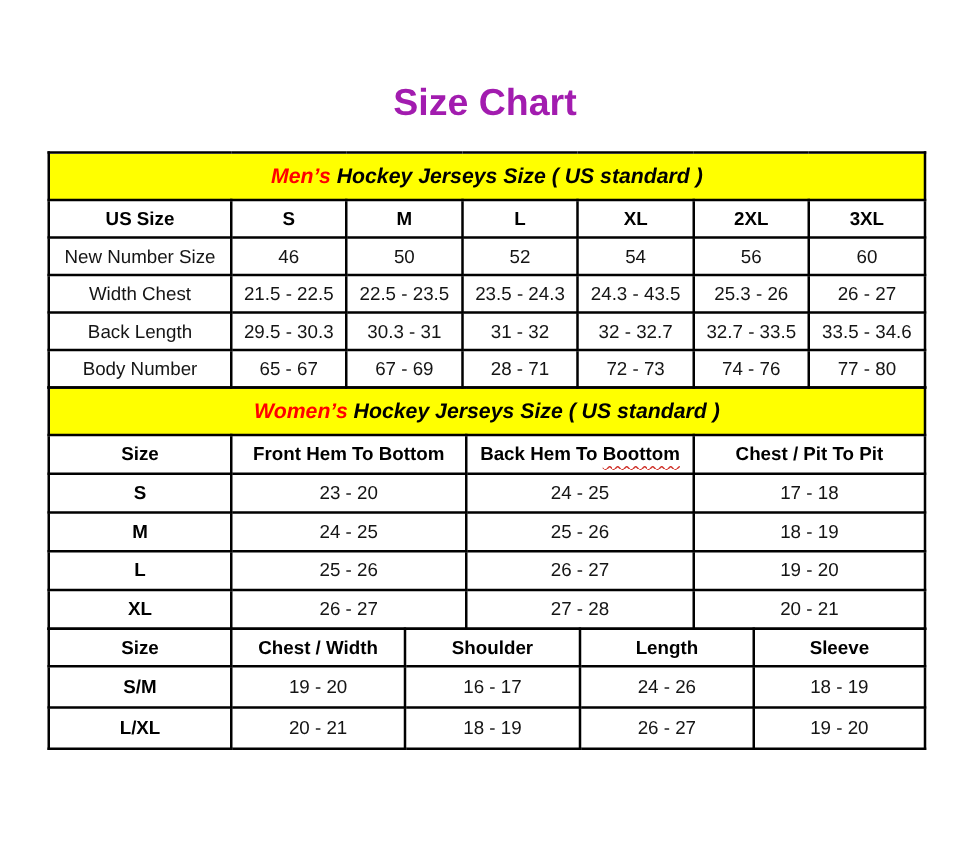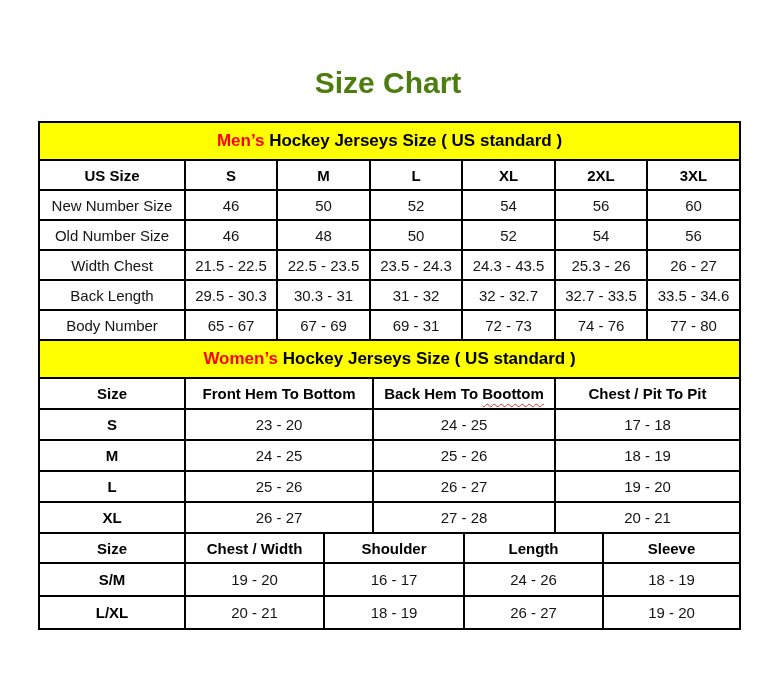--- a/index.html
+++ b/index.html
@@ -3,32 +3,32 @@
 <meta charset="utf-8">
 <style>
   html,body { margin:0; padding:0; }
   body {
     width:776px; height:692px; background:#ffffff;
     font-family:"Liberation Sans", sans-serif; color:#111;
     overflow:hidden;
   }
   .page-title {
     text-align:center; margin:0; padding-top:66px;
-    font-size:30px; font-weight:bold; color:#4d7c0f;
+    font-size:30px; font-weight:bold; color:#a21caf;
   }
   .tables-wrap { width:701px; margin:21px 0 0 38px; }
   table { border-collapse:collapse; table-layout:fixed; width:701px; }
   table + table { margin-top:-2px;padding-left:28px; }
   td, th {
     border:2px solid #000; text-align:center; vertical-align:middle;
     padding:0; overflow:hidden; white-space:nowrap;
   }
   tr.band td {
     background:#FFFF00; height:36px;
-    font-size:17px; font-weight:bold; color:#000;
+    font-size:17px; font-weight:bold; color:#000;font-style:italic;
   }
   .band-hl { color:#FF0000; }
   th { height:28px; font-size:15px; font-weight:bold; color:#000;margin-top:17px; }
   td.data { height:28px; font-size:15px; font-weight:normal; color:#151515; }
   td.lbl-bold { font-weight:bold; color:#000; }
   .womens-row td.data, .womens-row th { height:29px; }
   .youth-row td.data { height:31px; }
   .squiggle {
     text-decoration-line:underline;
     text-decoration-style:wavy;
@@ -70,29 +70,20 @@
     <tr>
       <td class="data">New Number Size</td>
       <td class="data">46</td>
       <td class="data">50</td>
       <td class="data">52</td>
       <td class="data">54</td>
       <td class="data">56</td>
       <td class="data">60</td>
     </tr>
     <tr>
-      <td class="data">Old Number Size</td>
-      <td class="data">46</td>
-      <td class="data">48</td>
-      <td class="data">50</td>
-      <td class="data">52</td>
-      <td class="data">54</td>
-      <td class="data">56</td>
-    </tr>
-    <tr>
       <td class="data">Width Chest</td>
       <td class="data">21.5 - 22.5</td>
       <td class="data">22.5 - 23.5</td>
       <td class="data">23.5 - 24.3</td>
       <td class="data">24.3 - 43.5</td>
       <td class="data">25.3 - 26</td>
       <td class="data">26 - 27</td>
     </tr>
     <tr>
       <td class="data">Back Length</td>
@@ -100,21 +91,21 @@
       <td class="data">30.3 - 31</td>
       <td class="data">31 - 32</td>
       <td class="data">32 - 32.7</td>
       <td class="data">32.7 - 33.5</td>
       <td class="data">33.5 - 34.6</td>
     </tr>
     <tr>
       <td class="data">Body Number</td>
       <td class="data">65 - 67</td>
       <td class="data">67 - 69</td>
-      <td class="data">69 - 31</td>
+      <td class="data">28 - 71</td>
       <td class="data">72 - 73</td>
       <td class="data">74 - 76</td>
       <td class="data">77 - 80</td>
     </tr>
   </tbody>
     </table>
 
   <table>
     <colgroup>
       <col style="width:146px">

